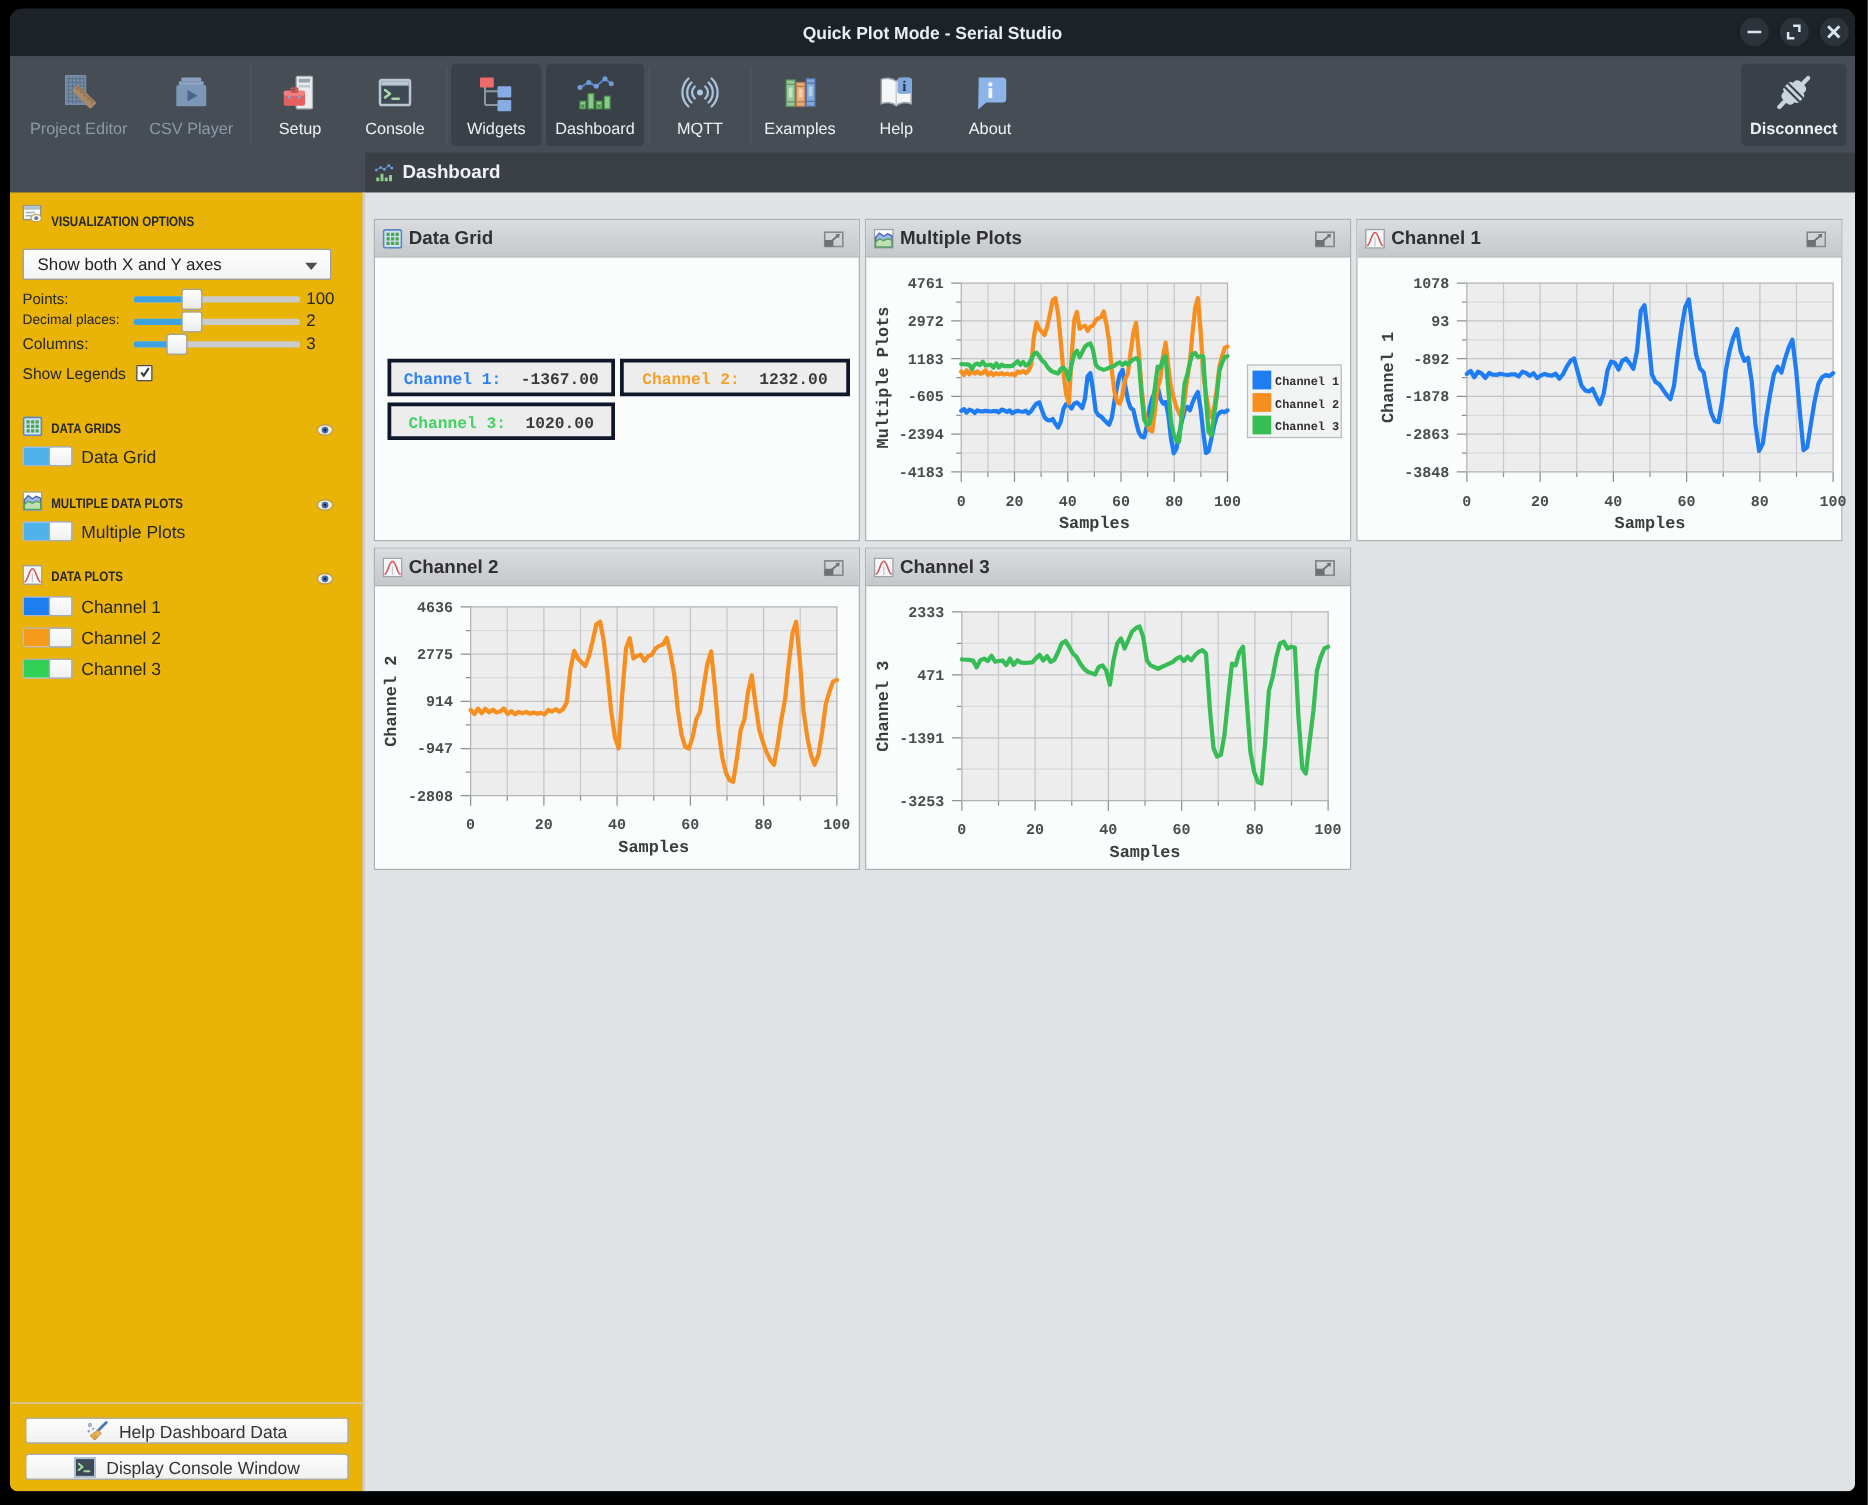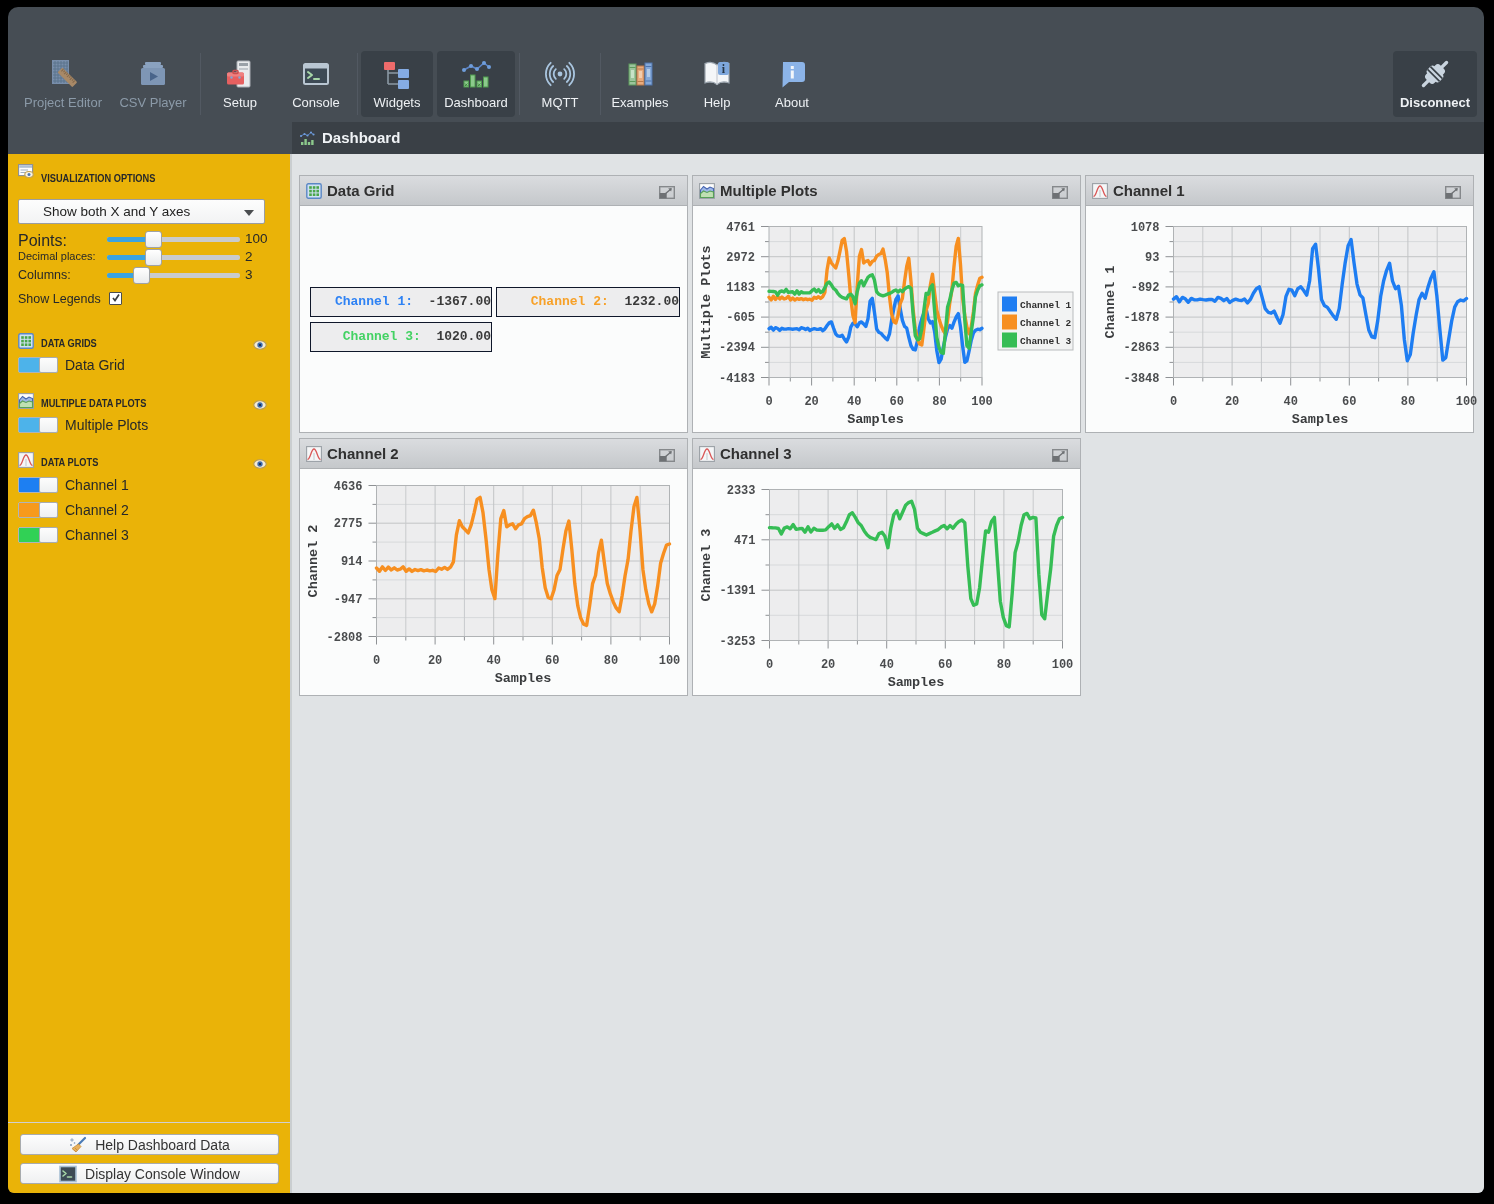--- a/index.html
+++ b/index.html
@@ -27,25 +27,39 @@
 .sldfill{position:absolute;height:5px;border-radius:2px;background:#3ca3e0}
 .sldhandle{position:absolute;width:17px;height:17px;border:1px solid #9fa3a7;border-radius:3px;background:linear-gradient(#ffffff,#e9ebec)}
 .widget{position:absolute;width:389px;height:258px;background:#fbfcfc;border:1px solid #aeb1b4}
 .whead{position:absolute;left:0;top:0;width:100%;height:30px;background:linear-gradient(#dadcdf,#c5c8cb);border-bottom:1px solid #aeb1b4}
 .whead .wt{position:absolute;left:27px;top:0;height:30px;line-height:30px;font-size:15px;font-weight:bold;color:#303030}
 .whead .wi{position:absolute;left:6px;top:7px}
 .whead .rz{position:absolute;right:12px;top:9px}
 .tick{font-family:"Liberation Mono",monospace;font-size:12px;font-weight:bold;fill:#4a4c4e}
 .atitle{font-family:"Liberation Mono",monospace;font-size:13.5px;font-weight:bold;fill:#3a3c3e}
 .ltick{font-family:"Liberation Mono",monospace;font-size:9.5px;font-weight:bold;fill:#2f2f2f}
-.cell{position:absolute;background:#ededee;border:1px solid #0f172a;font-family:"Liberation Mono",monospace;font-size:13px;font-weight:bold;text-align:right;line-height:28px;color:#3a3a3a}
+.cell{position:absolute;background:#ededee;border:3px solid #0f172a;font-family:"Liberation Mono",monospace;font-size:13px;font-weight:bold;text-align:center;line-height:28px;color:#3a3a3a}
 .btn{position:absolute;left:12px;width:259px;height:21px;border:1px solid #a8abad;border-radius:3px;background:linear-gradient(#fdfdfd,#eff0f1);font-size:14px;color:#333;display:flex;align-items:center;justify-content:center;gap:8px}
 </style></head><body>
 <div id="win">
 
+<div id="titlebar">
+      <div class="t">Quick Plot Mode - Serial Studio</div>
+<div class="wbtn" style="left:1384px"></div>
+      <div class="wbtn" style="left:1416px"></div>
+      <div class="wbtn" style="left:1448px"></div>
+<svg width="1476" height="38" viewBox="0 0 1476 38" style="position:absolute;left:0;top:0">
+        <g stroke="#d8e4ee" stroke-width="2" fill="none">
+          <line x1="1390" y1="18.5" x2="1401" y2="18.5"></line>
+          <polyline points="1426.5,13.5 1431.5,13.5 1431.5,18.5"></polyline>
+          <polyline points="1422.5,18.5 1422.5,23.5 1427.5,23.5"></polyline>
+          <path d="M1454.5 14 l9 9 M1463.5 14 l-9 9" stroke-width="2.4"></path>
+        </g>
+      </svg>
+</div>
 <div id="toolbar">
 <div class="tbtn" style="left:12px;width:86px">
         <div class="ic"><svg width="32" height="32" viewBox="0 0 32 32" style="">
             <g opacity="0.9">
               <rect x="5" y="2" width="17" height="24" fill="#7e96b5"></rect>
               <line x1="8" y1="3" x2="8" y2="25" stroke="#5f7893" stroke-width="1"></line>
               <line x1="11" y1="3" x2="11" y2="25" stroke="#5f7893" stroke-width="1"></line>
               <line x1="14" y1="3" x2="14" y2="25" stroke="#5f7893" stroke-width="1"></line>
               <line x1="17" y1="3" x2="17" y2="25" stroke="#5f7893" stroke-width="1"></line>
               <line x1="20" y1="3" x2="20" y2="25" stroke="#5f7893" stroke-width="1"></line>
@@ -219,24 +233,24 @@
 <div id="sidebar">
 <div class="abs" style="left:10px;top:9px"><svg width="16" height="16" viewBox="0 0 16 16" style="">
           <rect x="0.6" y="1.6" width="14" height="11" fill="#fdfdfd" stroke="#8a9097" stroke-width="1.1"></rect>
           <rect x="1.2" y="2.2" width="12.8" height="2.6" fill="#aebfd0"></rect>
           <line x1="2.5" y1="7" x2="10" y2="7" stroke="#9fb0c0" stroke-width="1.2"></line>
           <line x1="2.5" y1="9.5" x2="8" y2="9.5" stroke="#9fb0c0" stroke-width="1.2"></line>
           <ellipse cx="11" cy="11.5" rx="4.2" ry="3" fill="#f8f4e6" stroke="#c1a254" stroke-width="1.1"></ellipse>
           <circle cx="11" cy="11.5" r="1.5" fill="#4a76b8"></circle>
         </svg></div>
 <div class="sect" style="left:33px;top:18px;width:220px">VISUALIZATION OPTIONS</div>
-<div class="abs" style="left:10px;top:45px;width:247px;height:25px;background:linear-gradient(#fdfdfd,#f2f3f4);border:1px solid #9a9da1;border-radius:2px;font-size:13.5px;color:#222;line-height:23px;padding-left:24px">Show both X and Y axes<svg width="10" height="6" viewBox="0 0 10 6" style="position:absolute;right:10px;top:10px">
+<div class="abs" style="left:10px;top:45px;width:247px;height:25px;background:linear-gradient(#fdfdfd,#f2f3f4);border:1px solid #9a9da1;border-radius:2px;font-size:13.5px;color:#222;line-height:23px;padding-left:11px">Show both X and Y axes<svg width="10" height="6" viewBox="0 0 10 6" style="position:absolute;right:10px;top:10px">
           <path d="M0 0 L10 0 L5 6 Z" fill="#4a4d50"></path>
         </svg></div>
-<div class="lbl" style="left:10px;top:78px;font-size:16px">Points:</div>
+<div class="lbl" style="left:10px;top:78px;font-size:12px">Points:</div>
       <div class="sldtrack" style="left:99px;top:83px;width:133px"></div>
       <div class="sldfill" style="left:99px;top:83px;width:46px"></div>
       <div class="sldhandle" style="left:137px;top:77px"></div>
       <div class="lbl" style="left:237px;top:77px">100</div>
 <div class="lbl" style="left:10px;top:96px;font-size:11px">Decimal places:</div>
       <div class="sldtrack" style="left:99px;top:101px;width:133px"></div>
       <div class="sldfill" style="left:99px;top:101px;width:46px"></div>
       <div class="sldhandle" style="left:137px;top:95px"></div>
       <div class="lbl" style="left:237px;top:95px">2</div>
 <div class="lbl" style="left:10px;top:114px;font-size:12.5px">Columns:</div>

